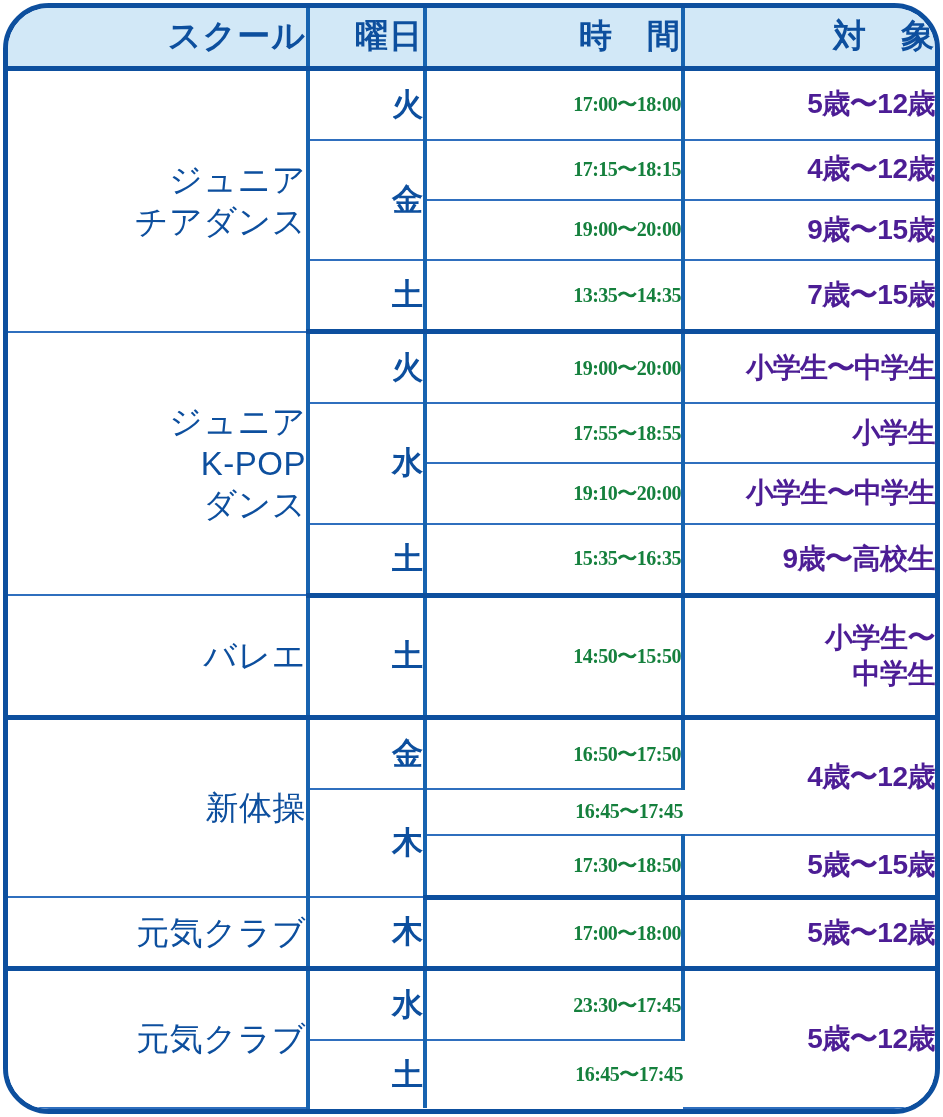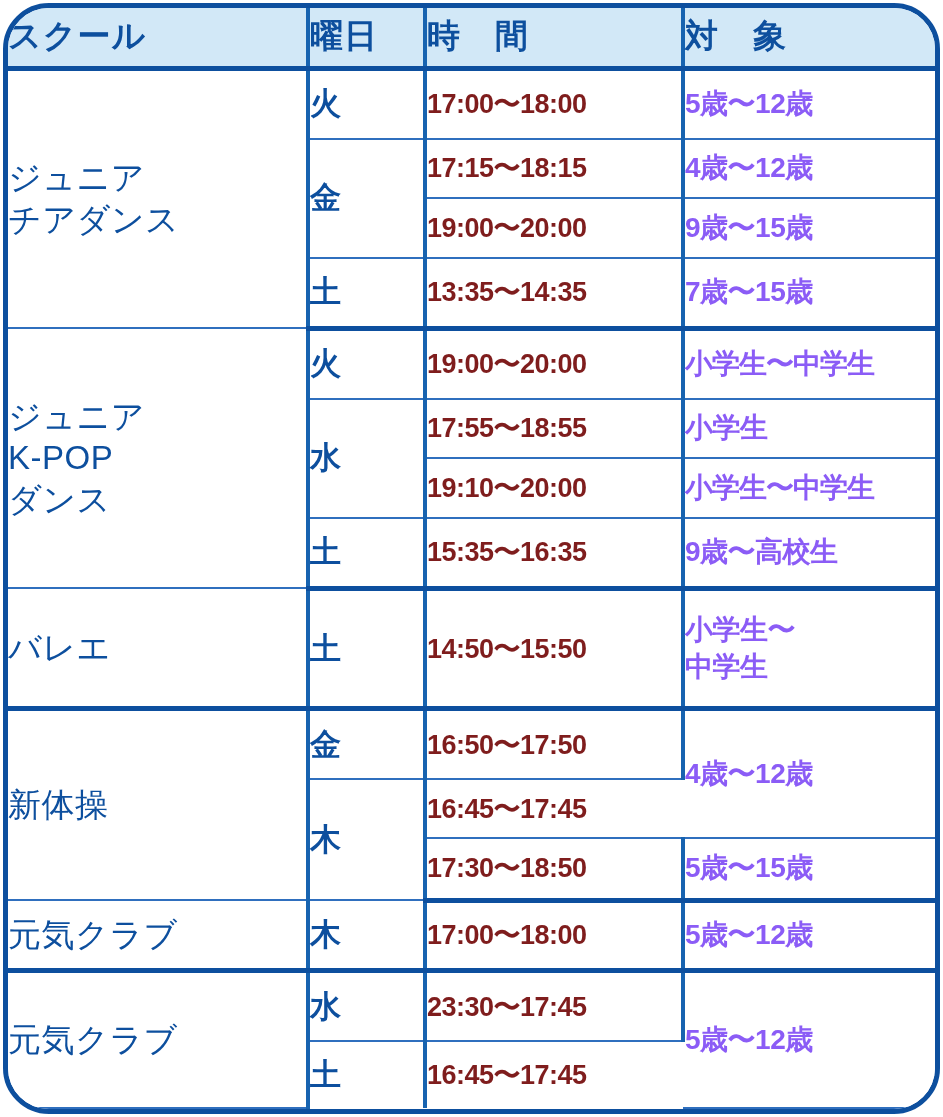--- a/index.html
+++ b/index.html
@@ -26,21 +26,21 @@
   }
   table.sched{
     border-collapse:collapse;
     table-layout:fixed;
     width:927px;
     height:1101px;
   }
   table.sched td, table.sched th{
     margin:16px;padding:0;
     vertical-align:middle;
-    text-align:left;
+    text-align:right;
     box-sizing:border-box;
   }
   
   col.c-school{width:300px;}
   col.c-day{width:117px;}
   col.c-time{width:258px;}
   col.c-target{width:252px;}
 
   
   thead th{
@@ -71,27 +71,28 @@
     font-size:33px;
     line-height:1.26;
     letter-spacing:0.5px;
   }
   .day{
     color:#0d4f9e;
     font-weight:bold;
     font-size:31px;
   }
   .time{
-    color:#7f1d1d;
-    font-weight:bold;
-    font-size:27px;
+    color:#15803d;
+    font-weight:bold;
+    font-size:20px;
     letter-spacing:-0.5px;
+    font-family:Liberation Serif, serif;
   }
   .target{
-    color:#8b5cf6;
+    color:#4c1d95;
     font-weight:bold;
     font-size:28px;
     line-height:1.3;
     letter-spacing:-0.5px;
   }
   .target.small{font-size:28px;letter-spacing:-1px;}
   .nowrap{white-space:nowrap;}
 </style>
 </head>
 <body>

